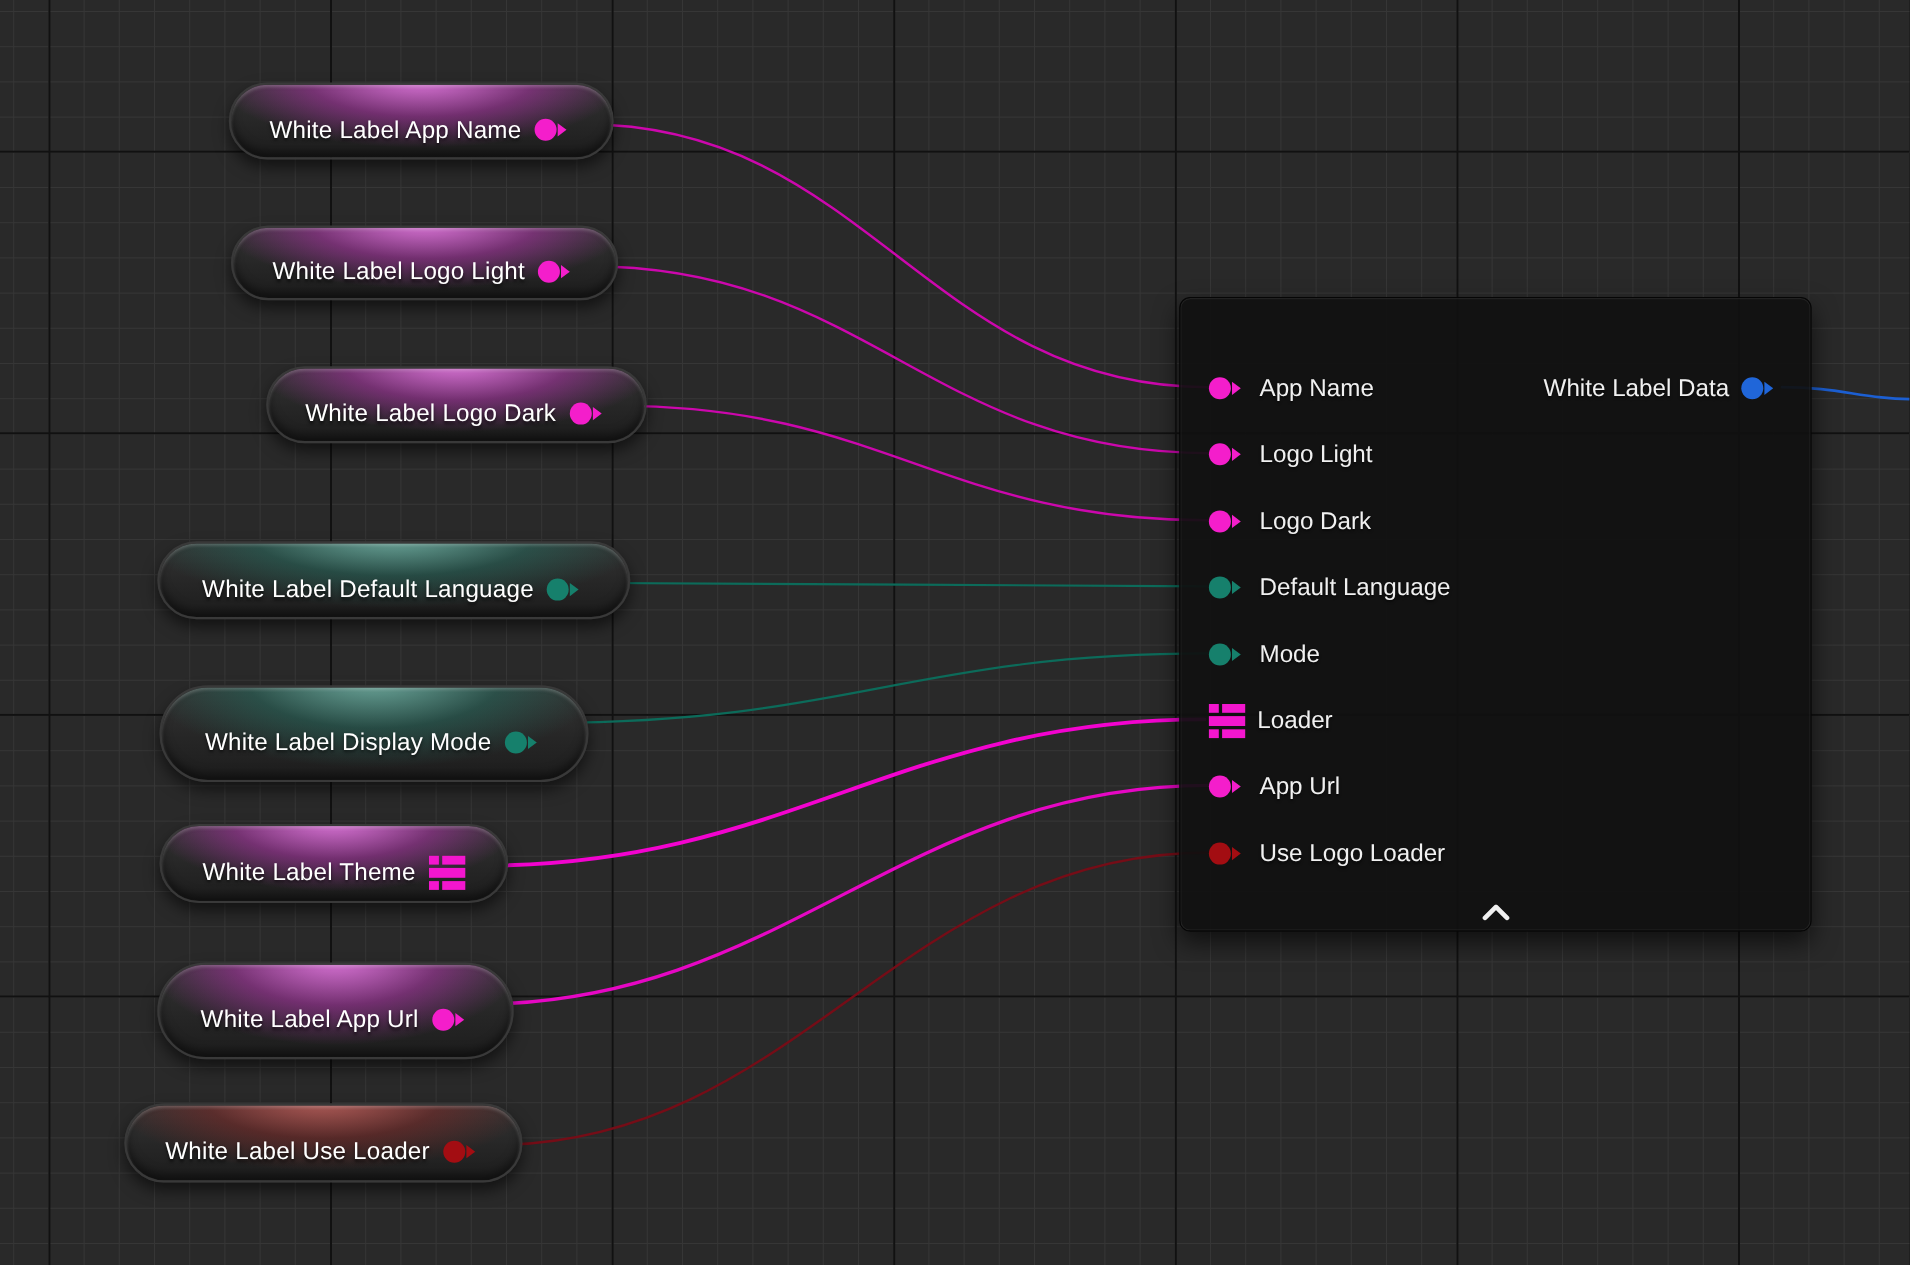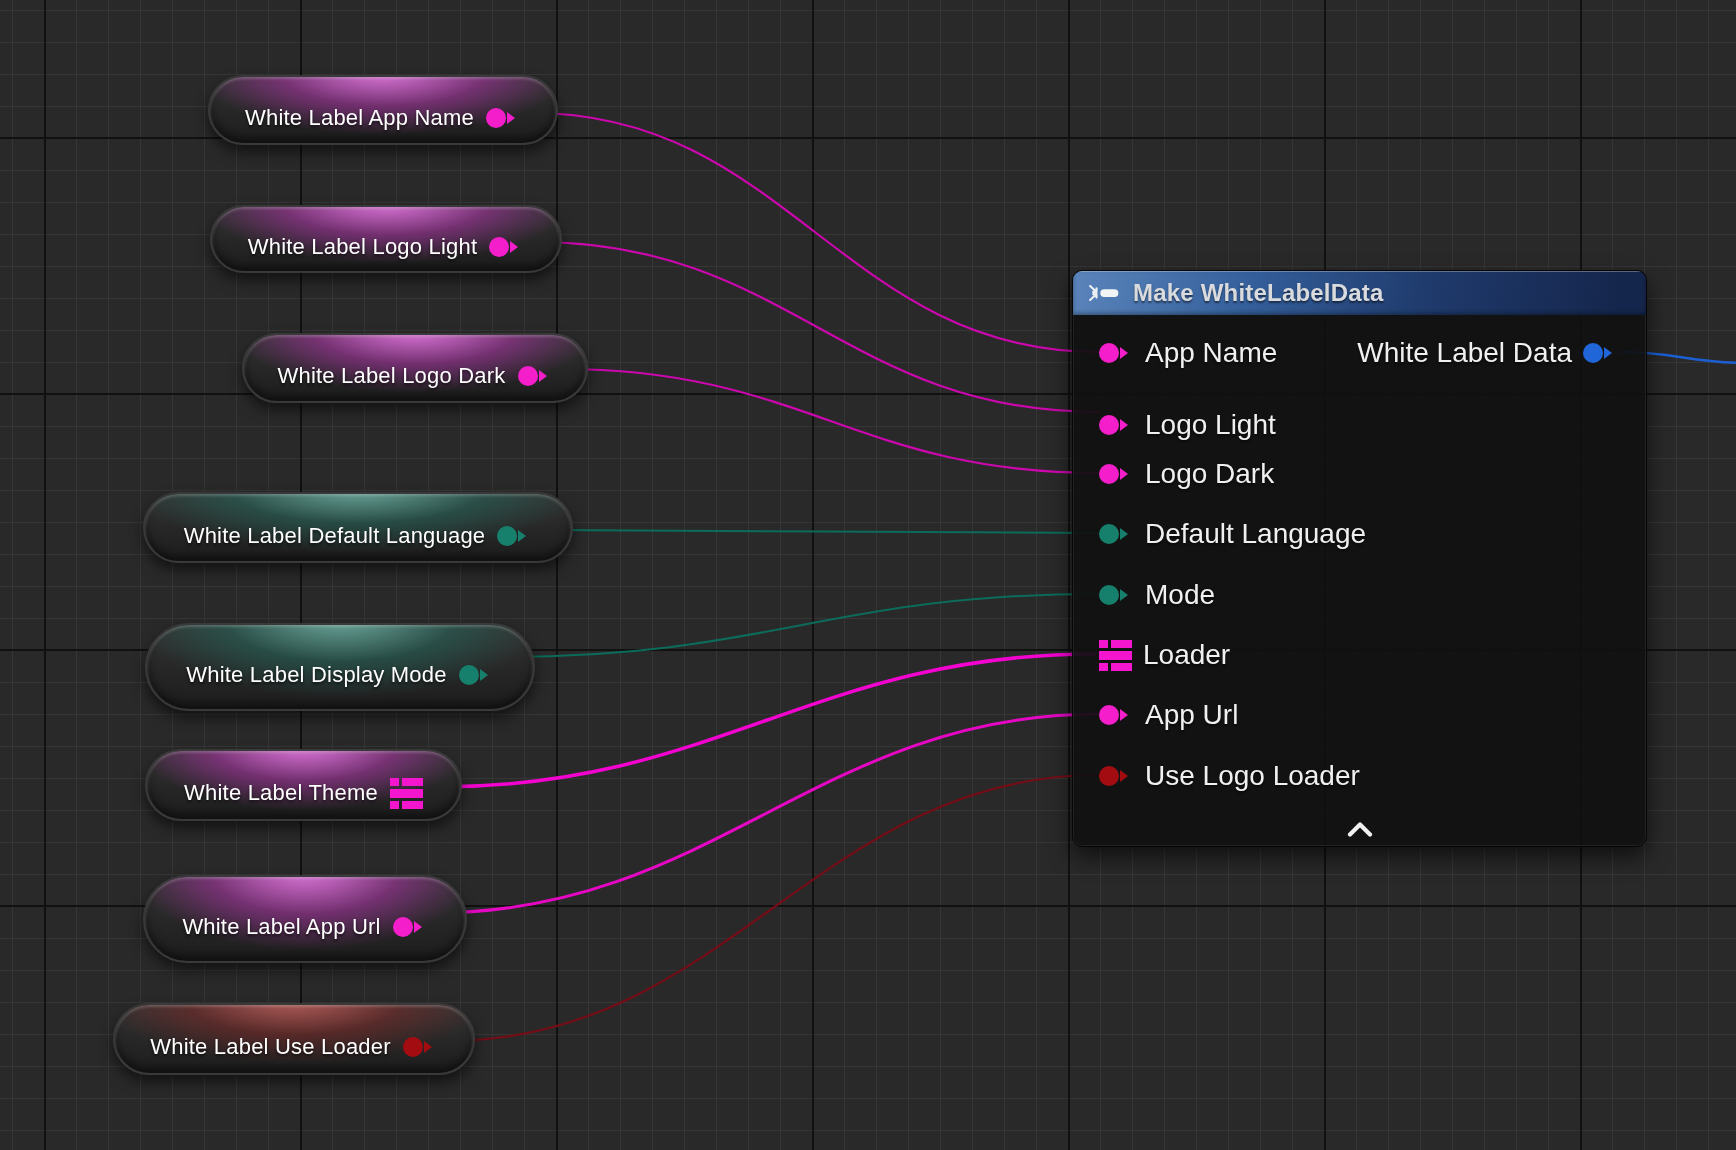--- a/index.html
+++ b/index.html
@@ -58,21 +58,21 @@
   .make-header{
     position:relative;height:44px;display:flex;align-items:center;gap:11px;padding:0 14px 0 13px;
     background:linear-gradient(100deg,#5a84ba 0%,#35609c 30%,#1f3a6c 62%,#15264c 95%);
     box-shadow:inset 0 1px 0 rgba(255,255,255,0.3),inset 0 -2px 4px rgba(0,0,0,0.35);
   }
   .make-title{
     color:#d9dbde;font-size:24px;font-weight:bold;letter-spacing:.2px;
     text-shadow:0 2px 2px rgba(0,0,0,.5);white-space:nowrap;
   }
   .in-row{position:absolute;left:26px;height:30px;display:flex;align-items:center;gap:11px;}
-  .pin-label{color:#f0f0f0;font-size:28px;white-space:nowrap;text-shadow:0 2px 2px rgba(0,0,0,.5);}
+  .pin-label{color:#f0f0f0;font-size:22px;white-space:nowrap;text-shadow:0 2px 2px rgba(0,0,0,.5);}
   .make-output{position:absolute;right:28px;height:30px;display:flex;align-items:center;gap:11px;}
   .collapse{
     position:absolute;left:50%;transform:translateX(-50%);bottom:6px;
     width:40px;height:22px;background:transparent;border:none;padding:0;cursor:pointer;
     display:flex;align-items:center;justify-content:center;
   }
 </style>
 </head>
 <body>
 
@@ -145,46 +145,38 @@
       <div class="pill" style="left: 113px; top: 1003px; width: 362px; height: 72px; --g1: rgba(215,105,100,0.8); --g2: rgba(140,40,38,0.45);">
         <span class="pill-label">White Label Use Loader</span>
         <span class="pin" style="--pc: #a30d12;">
           <i class="dot"></i>
           <i class="wing"></i>
         </span>
       </div>
     </div>
 
   <div class="make-node" id="makeNode" style="left: 1072px; top: 270px; width: 575px; height: 577px;">
-    <div class="make-header">
-      <svg width="36" height="16" viewBox="0 0 30 15">
-        <path d="M2 1 L8 6.5 M8 6.5 L8 3.2 M8 6.5 L4.8 6.5" stroke="#eceff2" stroke-width="2" fill="none" stroke-linecap="round"></path>
-        <path d="M2 14 L8 8.5 M8 8.5 L8 11.8 M8 8.5 L4.8 8.5" stroke="#eceff2" stroke-width="2" fill="none" stroke-linecap="round"></path>
-        <rect x="11.5" y="3.9" width="17" height="7.4" rx="3.7" fill="#f2f4f6"></rect>
-      </svg>
-      <span class="make-title">Make WhiteLabelData</span>
-    </div>
 
     <div class="make-output" id="outputRow" style="top: 67px;">
       <span class="pin-label">White Label Data</span>
       <span class="pin" id="outPin" style="--pc: #2066d9;">
         <i class="dot"></i>
           <i class="wing"></i>
       </span>
     </div>
 
     <div id="makeInputs">
         <div class="in-row" style="top: 67px;">
           <span class="pin" style="--pc: #f41ecb;">
             <i class="dot"></i>
             <i class="wing"></i>
           </span>
           <span class="pin-label">App Name</span>
         </div>
-        <div class="in-row" style="top: 127.4px; margin-top: 12px;">
+        <div class="in-row" style="top: 127.4px;">
           <span class="pin" style="--pc: #f41ecb;">
             <i class="dot"></i>
             <i class="wing"></i>
           </span>
           <span class="pin-label">Logo Light</span>
         </div>
         <div class="in-row" style="top: 187.8px;">
           <span class="pin" style="--pc: #f41ecb;">
             <i class="dot"></i>
             <i class="wing"></i>

